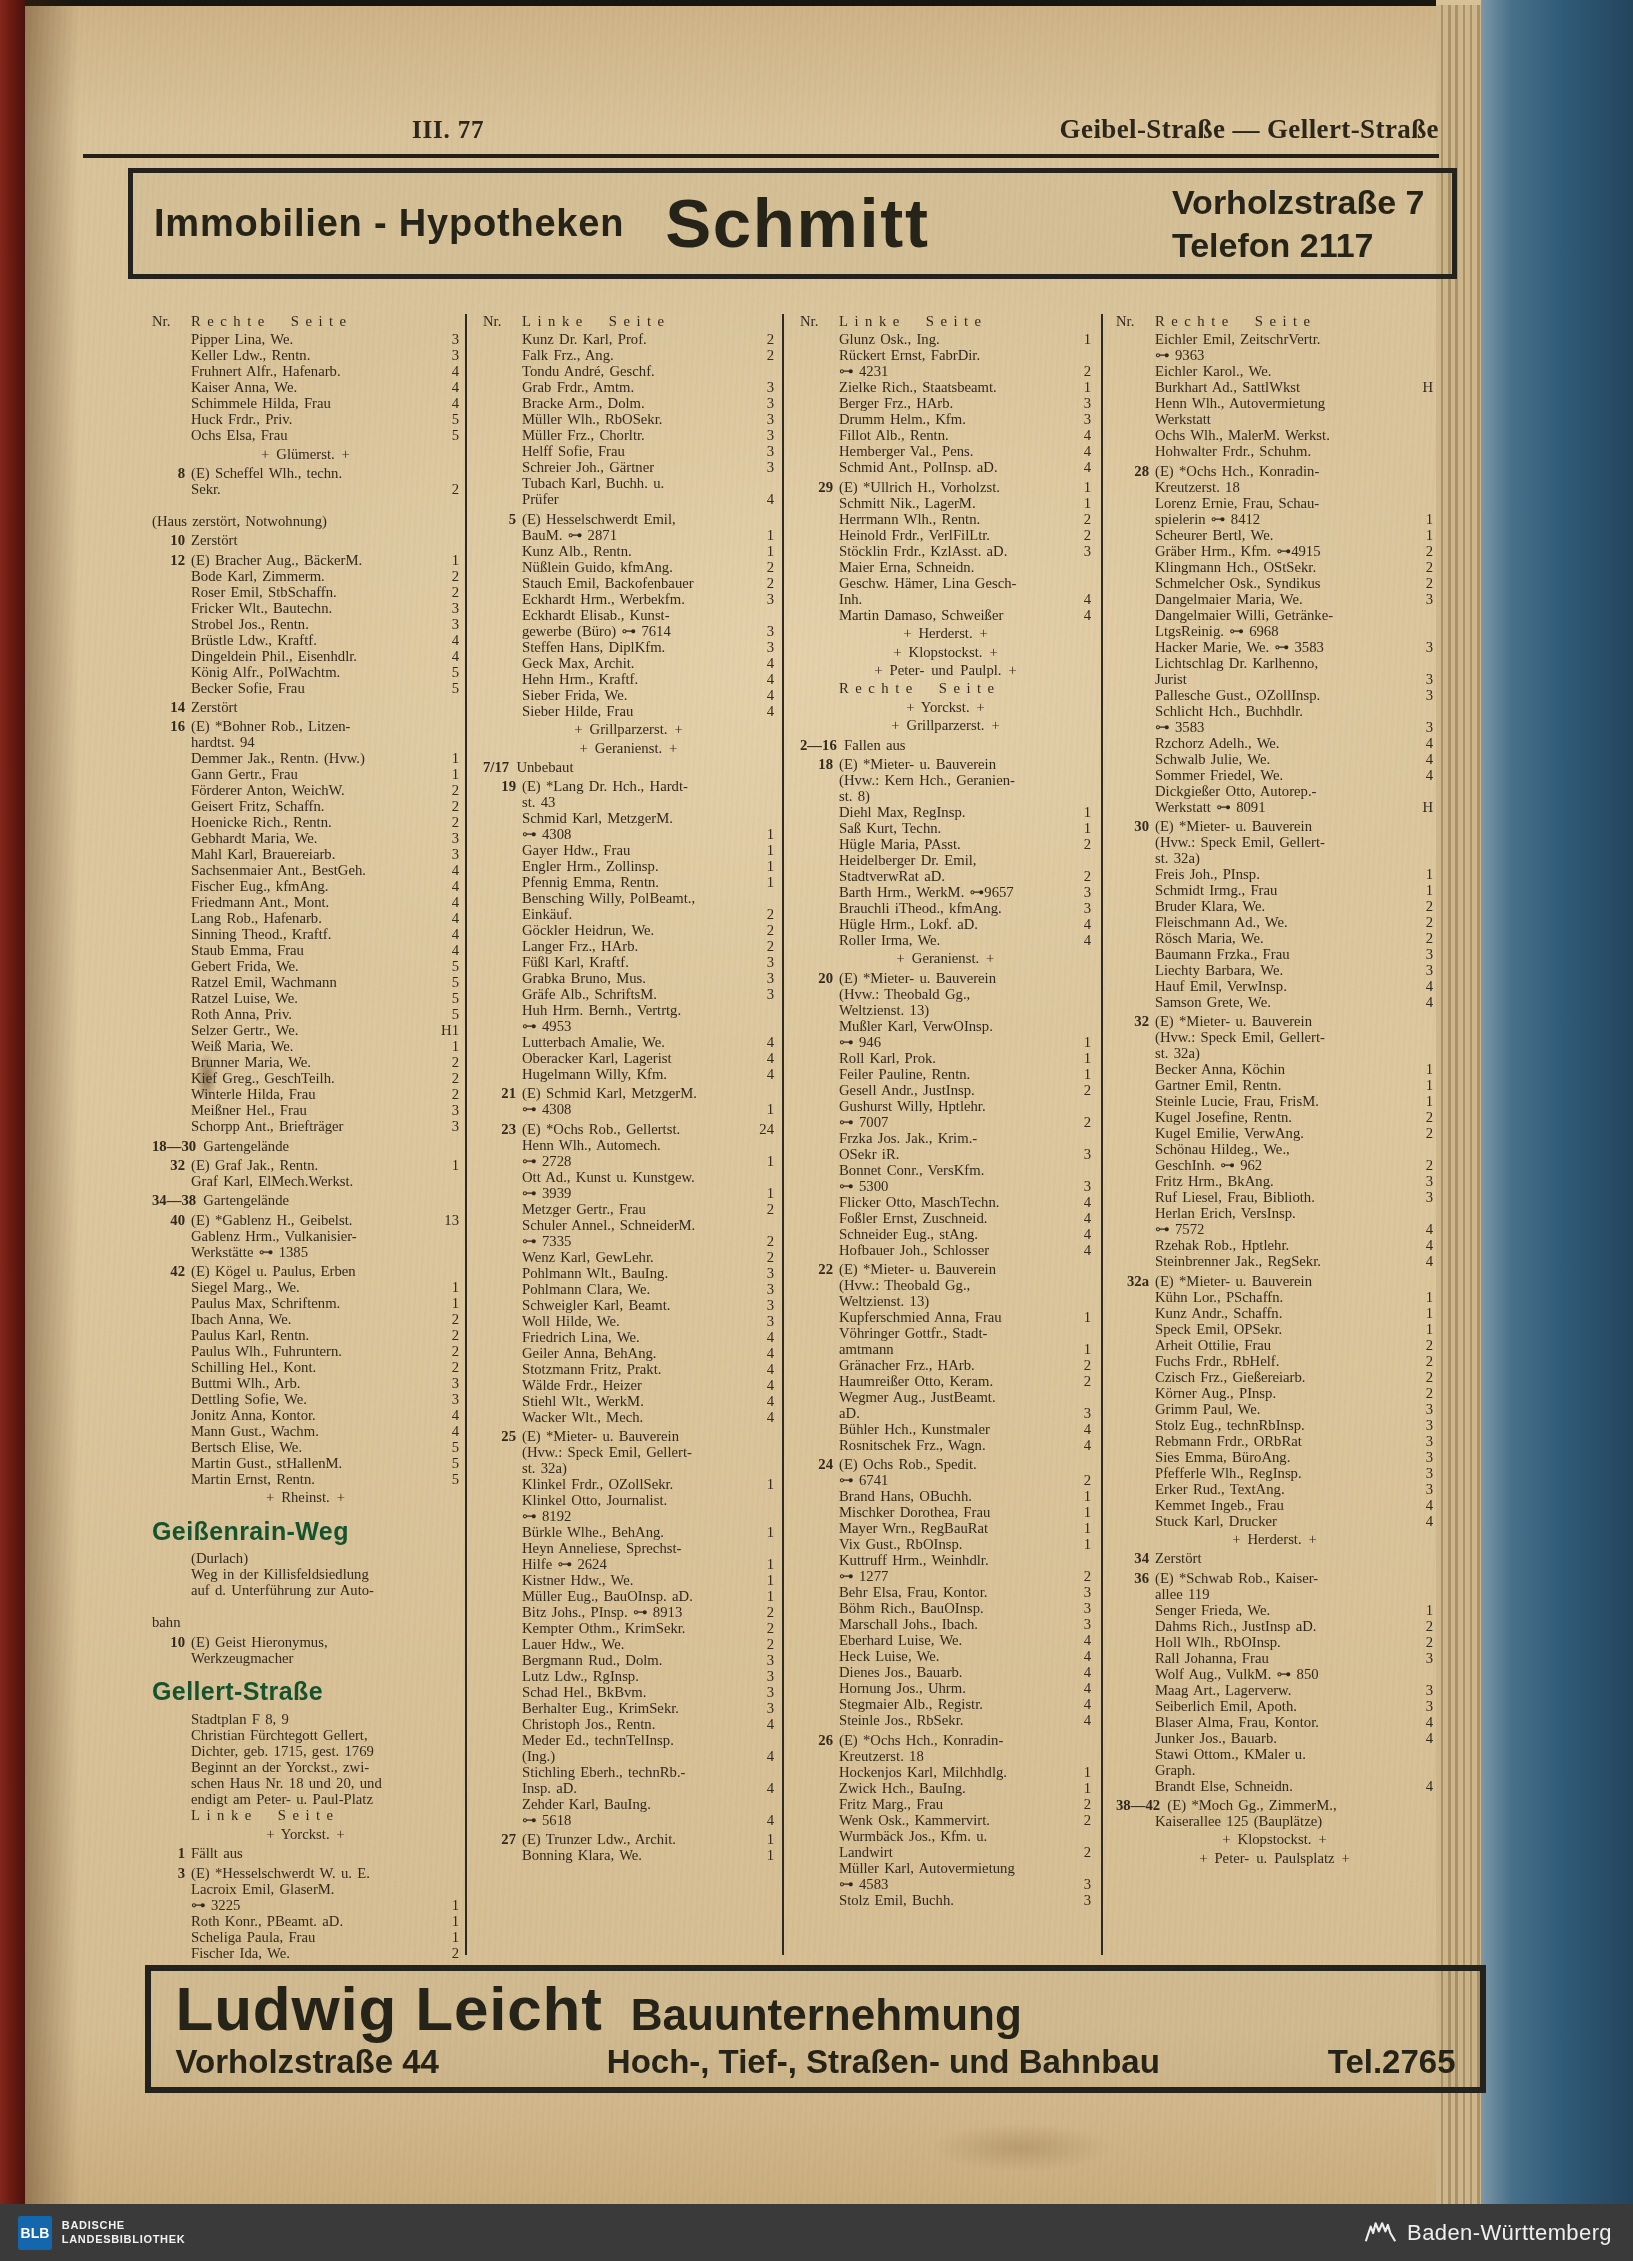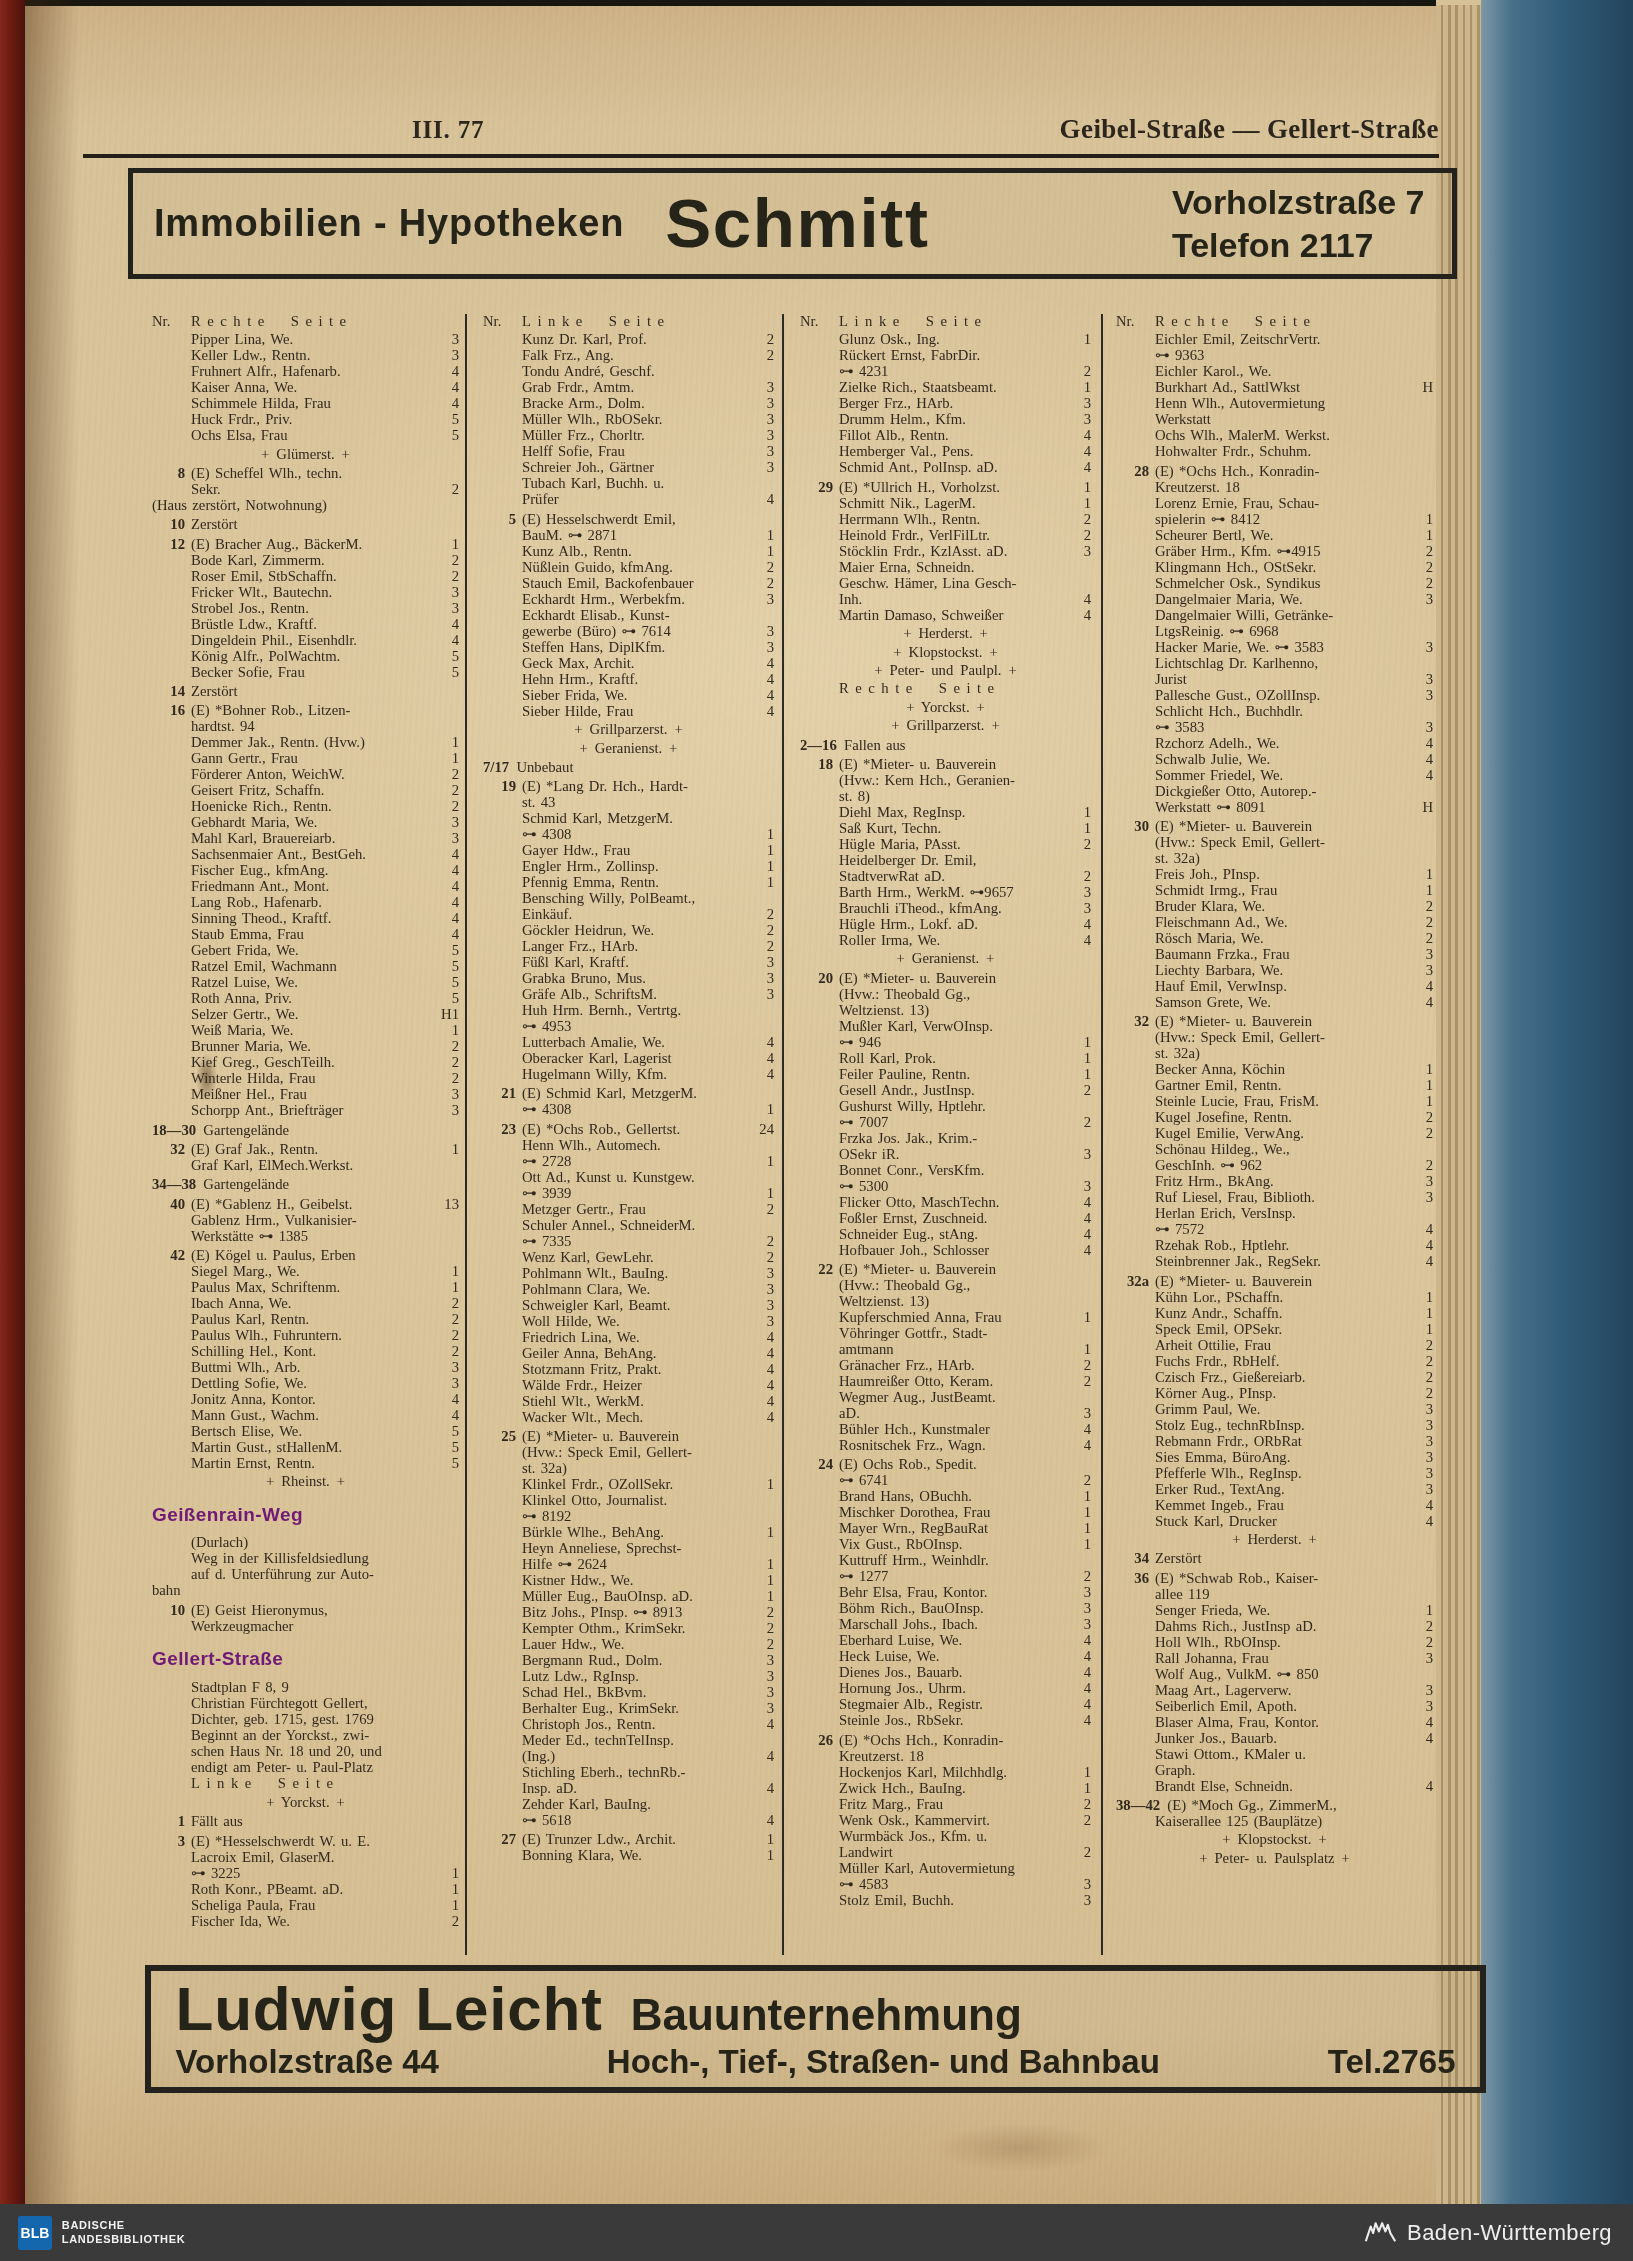--- a/index.html
+++ b/index.html
@@ -48,28 +48,28 @@
   .col{position:absolute;top:312px;font-size:14.7px;color:#32291d;}
   #col1{left:152px;width:307px;}
   #col2{left:483px;width:291px;}
   #col3{left:800px;width:291px;}
   #col4{left:1116px;width:317px;}
   .vsep{position:absolute;top:314px;width:2.4px;height:1641px;background:#2c2a22;}
   #sep1{left:465px;} #sep2{left:782px;} #sep3{left:1101px;}
 
   .row{position:relative;display:flex;padding-left:39px;line-height:16px;word-spacing:1.6px;}
   .row .num{position:absolute;left:0;width:33px;text-align:right;font-weight:bold;}
-  .row.flush{padding-left:0;}
+  .row.flush{padding-left:0;margin-top:16px;}
   .row .nflush{font-weight:bold;margin-right:7.3px;white-space:nowrap;}
   .row .t{white-space:nowrap;}
   .row .r{margin-left:auto;padding-left:4.1px;}
   .row.gap{margin-top:3.3px;}
   .c{text-align:center;line-height:16px;margin:2.4px 0;word-spacing:3.3px;}
-  .h{font-family:"Liberation Sans","DejaVu Sans",sans-serif;font-weight:bold;font-size:19px;
-     line-height:28px;margin:11.4px 0 5.7px 0;color:#701a75;letter-spacing:0.4px;}
+  .h{font-family:"Liberation Sans","DejaVu Sans",sans-serif;font-weight:bold;font-size:25px;
+     line-height:28px;margin:11.4px 0 5.7px 0;color:#14532d;letter-spacing:0.4px;}
   .sprow{position:relative;display:flex;padding-left:0;margin:0.8px 0 2.4px 0;line-height:16.3px;}
   .sprow .nr{width:39px;}
   .sprow .sp{letter-spacing:6.5px;word-spacing:9.8px;}
   .sprow.ind{padding-left:39px;}
 
   
   #footer{position:absolute;left:0;right:0;bottom:0;height:57px;background:#3a3a3a;
     font-family:"Liberation Sans","DejaVu Sans",sans-serif;display:flex;align-items:center;}
   .blb-badge{width:34px;height:34px;background:#1466ad;color:#fff;font-weight:bold;font-size:14px;
     display:flex;align-items:center;justify-content:center;border-radius:2.4px;margin-left:18px;text-align:center;}

